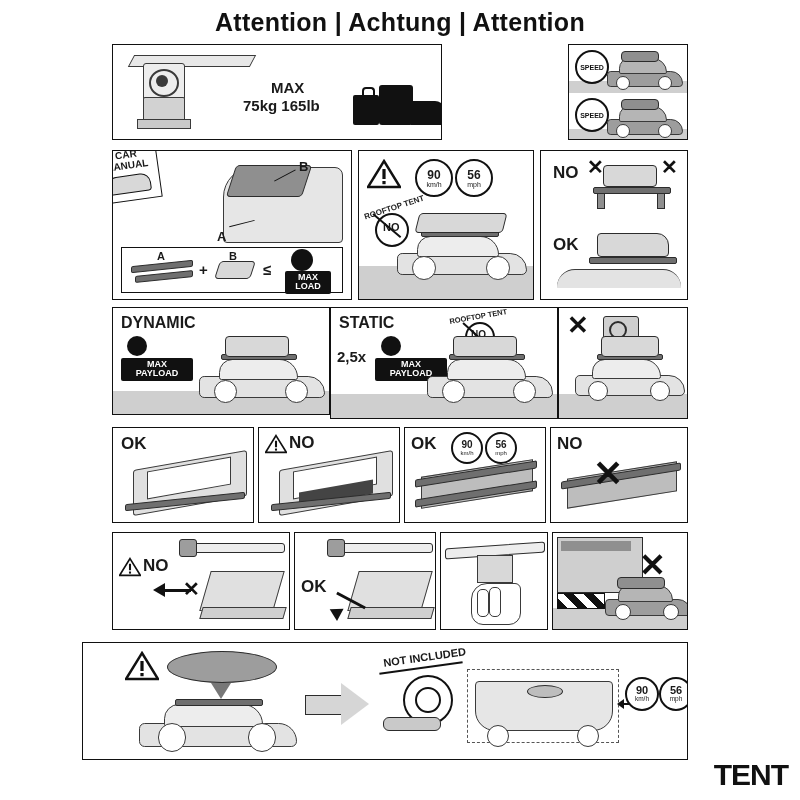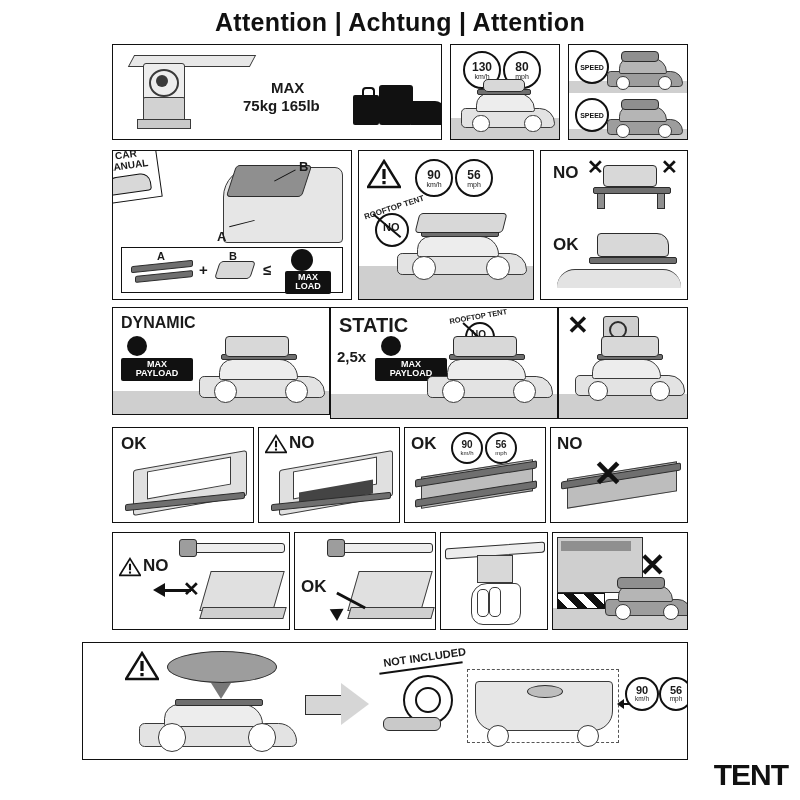--- a/index.html
+++ b/index.html
@@ -104,40 +104,20 @@
 
     <div class="lbl md" style="left:158px;top:34px;font-size:15px;">MAX</div>
     <div class="lbl md" style="left:130px;top:52px;font-size:15px;">75kg 165lb</div>
 
     <div style="position:absolute;left:240px;top:50px;width:26px;height:30px;background:#111;border-radius:2px;"></div>
     <div style="position:absolute;left:249px;top:42px;width:9px;height:9px;border:2px solid #111;border-bottom:none;border-radius:4px 4px 0 0;"></div>
     <div style="position:absolute;left:266px;top:40px;width:34px;height:40px;background:#111;border-radius:3px;"></div>
     <div style="position:absolute;left:298px;top:56px;width:34px;height:24px;background:#111;border-radius:0 10px 0 0;"></div>
   </div>
 
-  <div class="panel" style="left:450px;top:2px;width:110px;height:96px;">
-    <div class="sky"></div>
-      <div class="road"></div>
-    <div class="badge" style="left:12px;top:6px;width:34px;height:34px;font-size:8px;">
-      <span class="num" style="font-size:12px;">130</span>
-      <span class="unit" style="font-size:7px;">km/h</span>
-    </div>
-    <div class="badge" style="left:52px;top:6px;width:34px;height:34px;font-size:8px;">
-      <span class="num" style="font-size:12px;">80</span>
-      <span class="unit" style="font-size:7px;">mph</span>
-    </div>
-    <div class="car" style="left:10px;top:46px;width:92px;height:42px;">
-      <div class="body"></div>
-        <div class="cabin"></div>
-      <div class="wheel fr"></div>
-        <div class="wheel rr"></div>
-    </div>
-    <div class="rail" style="left:26px;top:44px;width:52px;height:4px;"></div>
-    <div class="box" style="left:32px;top:34px;width:40px;height:11px;border-radius:5px;"></div>
-  </div>
 
   <div class="panel" style="left:568px;top:2px;width:120px;height:96px;">
 
     <div style="position:absolute;left:0;top:0;right:0;height:48px;">
       <div style="position:absolute;left:0;top:36px;right:0;height:12px;background:#cfcfcf;"></div>
       <div class="gauge" style="left:6px;top:5px;width:30px;height:30px;">
         <span>SPEED</span>
       </div>
       <div class="car dark" style="left:38px;top:12px;width:74px;height:34px;">
         <div class="body"></div>
@@ -250,21 +230,21 @@
       <div class="wheel fr"></div>
         <div class="wheel rr"></div>
     </div>
     <div class="rail" style="left:108px;top:46px;width:74px;height:4px;"></div>
     <div class="box" style="left:112px;top:28px;width:62px;height:19px;border-radius:4px;"></div>
   </div>
 
   <div class="panel" style="left:330px;top:265px;width:228px;height:112px;">
     <div class="sky"></div>
       <div class="road"></div>
-    <div class="lbl" style="left:8px;top:6px;font-size:20px;">STATIC</div>
+    <div class="lbl" style="left:8px;top:6px;font-size:16px;">STATIC</div>
     <div class="lbl" style="left:6px;top:40px;font-size:15px;">2,5x</div>
     <div style="position:absolute;left:50px;top:28px;width:20px;height:20px;background:#111;border-radius:50%;"></div>
     <div class="tag" style="left:44px;top:50px;width:62px;white-space:pre-line;">MAX
 PAYLOAD</div>
 
     <div class="note" style="left:118px;top:4px;font-size:7.5px;transform:rotate(-10deg);">ROOFTOP TENT</div>
     <div style="position:absolute;left:134px;top:14px;width:26px;height:26px;border:2.2px solid #111;border-radius:50%;"></div>
     <div class="lbl sm" style="left:140px;top:21px;font-size:10px;">NO</div>
     <div style="position:absolute;left:132px;top:14px;width:32px;height:2.2px;background:#111;transform:rotate(42deg);transform-origin:left center;"></div>
 

